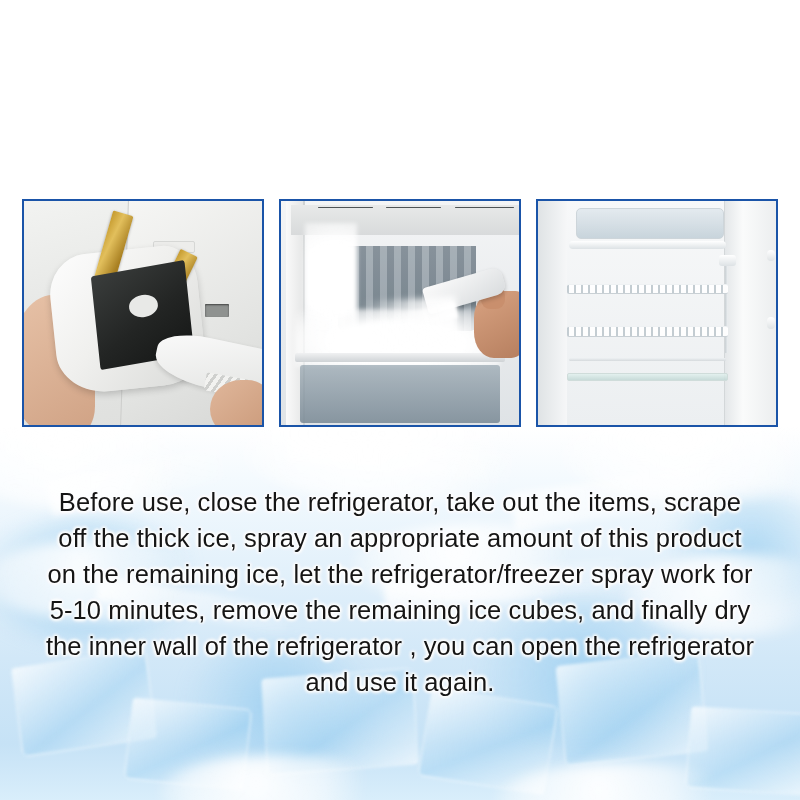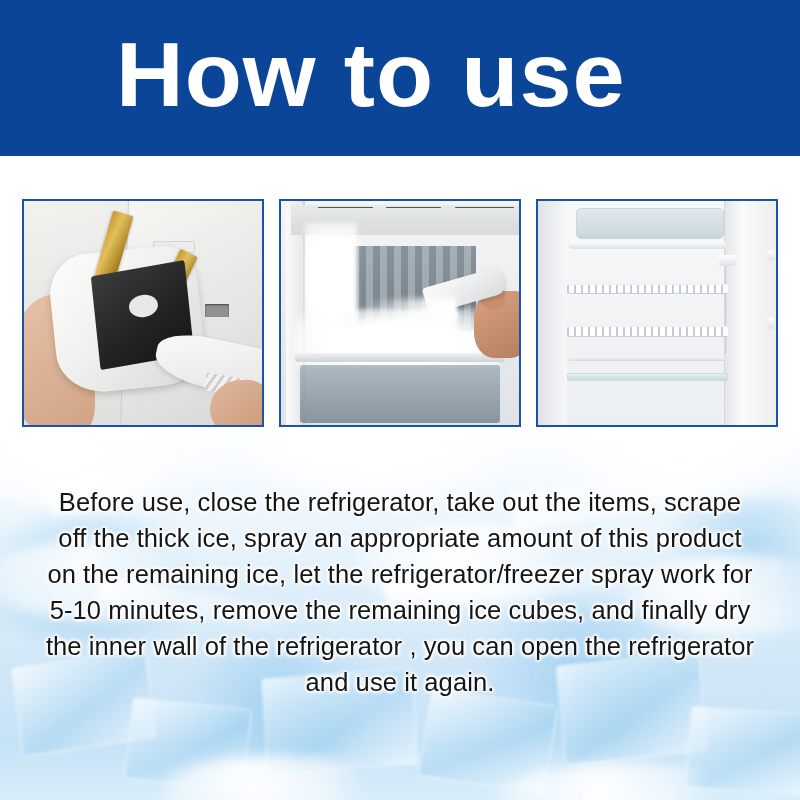--- a/index.html
+++ b/index.html
@@ -292,23 +292,20 @@
        0 0 5px #ffffff, 0 0 5px #ffffff, 0 0 4px #ffffff,
        1px 0 3px #ffffff, -1px 0 3px #ffffff,
        0 1px 3px #ffffff, 0 -1px 3px #ffffff;
   }
 </style>
 </head>
 <body>
 
 <div class="page">
 
-  <div class="header">
-    <div class="header-title">How to use</div>
-  </div>
 
   <div class="photo-row">
 
     <div class="photo">
       <div class="photo-inner">
         <div class="p1-bg"></div>
         <div class="p1-socket"></div>
         <div class="p1-seam"></div>
         <div class="p1-slot a"></div>
         <div class="p1-slot b"></div>

